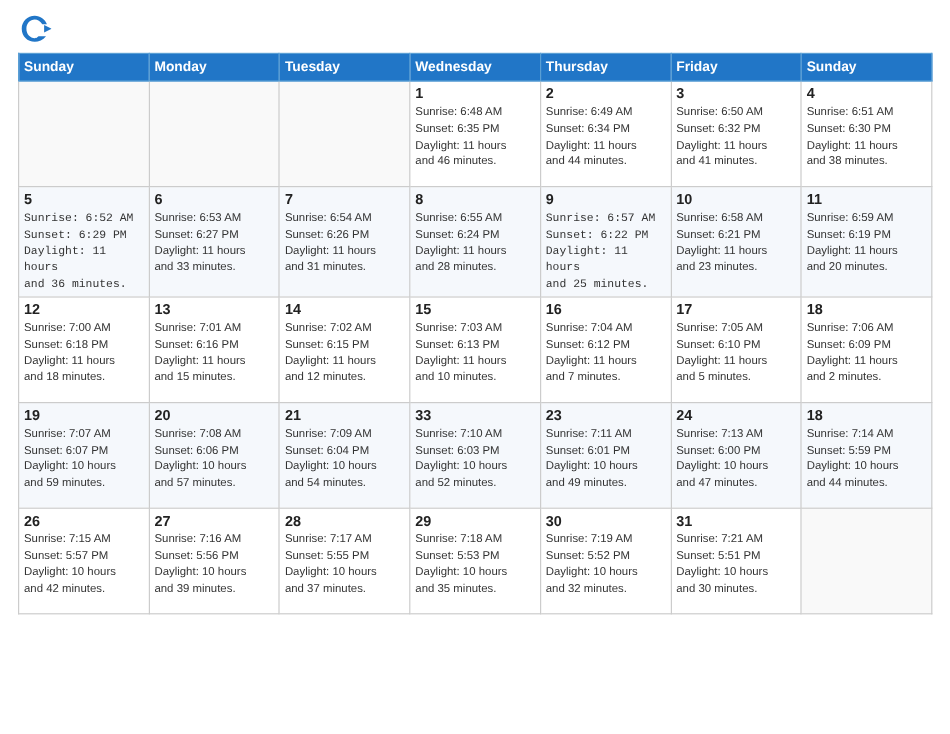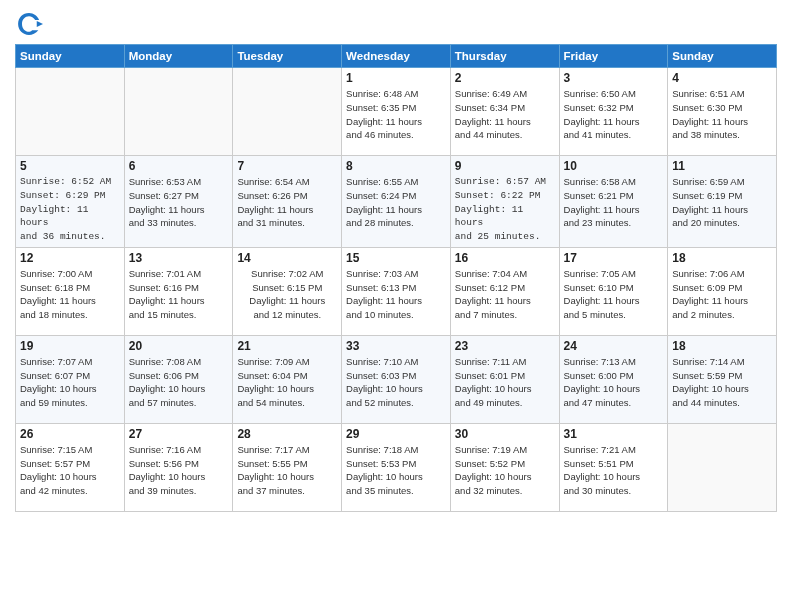--- a/index.html
+++ b/index.html
@@ -227,21 +227,21 @@
           </td>
           <td>
             <div class="day-number">13</div>
             <div class="day-info" style="white-space: pre-line;">Sunrise: 7:01 AM
 Sunset: 6:16 PM
 Daylight: 11 hours
 and 15 minutes.</div>
           </td>
           <td>
             <div class="day-number">14</div>
-            <div class="day-info" style="white-space: pre-line; text-align: center;">Sunrise: 7:02 AM
+            <div class="day-info" style="white-space: pre-line;">Sunrise: 7:02 AM
 Sunset: 6:15 PM
 Daylight: 11 hours
 and 12 minutes.</div>
           </td>
           <td>
             <div class="day-number">15</div>
             <div class="day-info" style="white-space: pre-line;">Sunrise: 7:03 AM
 Sunset: 6:13 PM
 Daylight: 11 hours
 and 10 minutes.</div>

